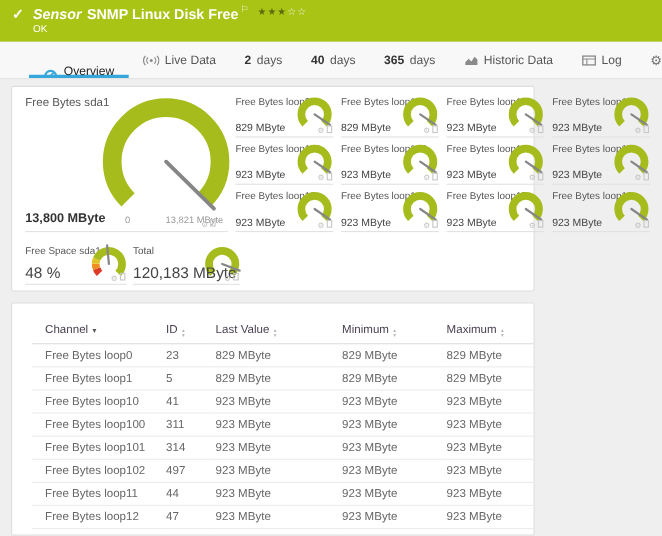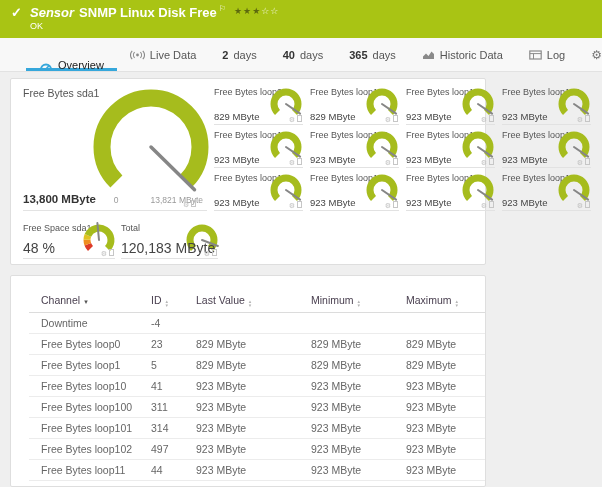--- a/index.html
+++ b/index.html
@@ -341,31 +341,20 @@
               </span></th>
             <th><span>Maximum</span><span class="sortWrap">
                 <span>▴</span>
                 <span>▾</span>
               </span></th>
             <th></th>
           </tr>
         </thead>
       <tbody id="tbody">
           <tr>
-            <td>Downtime</td>
-            <td>-4</td>
-            <td></td>
-            <td></td>
-            <td></td>
-            <td class="wrenchCell"><span><svg width="10" height="10" viewBox="0 0 10 10">
-                  <circle cx="6.4" cy="3.6" r="2.1" fill="none" stroke="#808080" stroke-width="1.3"></circle>
-                  <line x1="1.6" y1="8.6" x2="4.8" y2="5.4" stroke="#808080" stroke-width="1.5"></line>
-                </svg></span></td>
-          </tr>
-          <tr>
             <td>Free Bytes loop0</td>
             <td>23</td>
             <td>829 MByte</td>
             <td>829 MByte</td>
             <td>829 MByte</td>
             <td class="wrenchCell"><span><svg width="10" height="10" viewBox="0 0 10 10">
                   <circle cx="6.4" cy="3.6" r="2.1" fill="none" stroke="#808080" stroke-width="1.3"></circle>
                   <line x1="1.6" y1="8.6" x2="4.8" y2="5.4" stroke="#808080" stroke-width="1.5"></line>
                 </svg></span></td>
           </tr>

